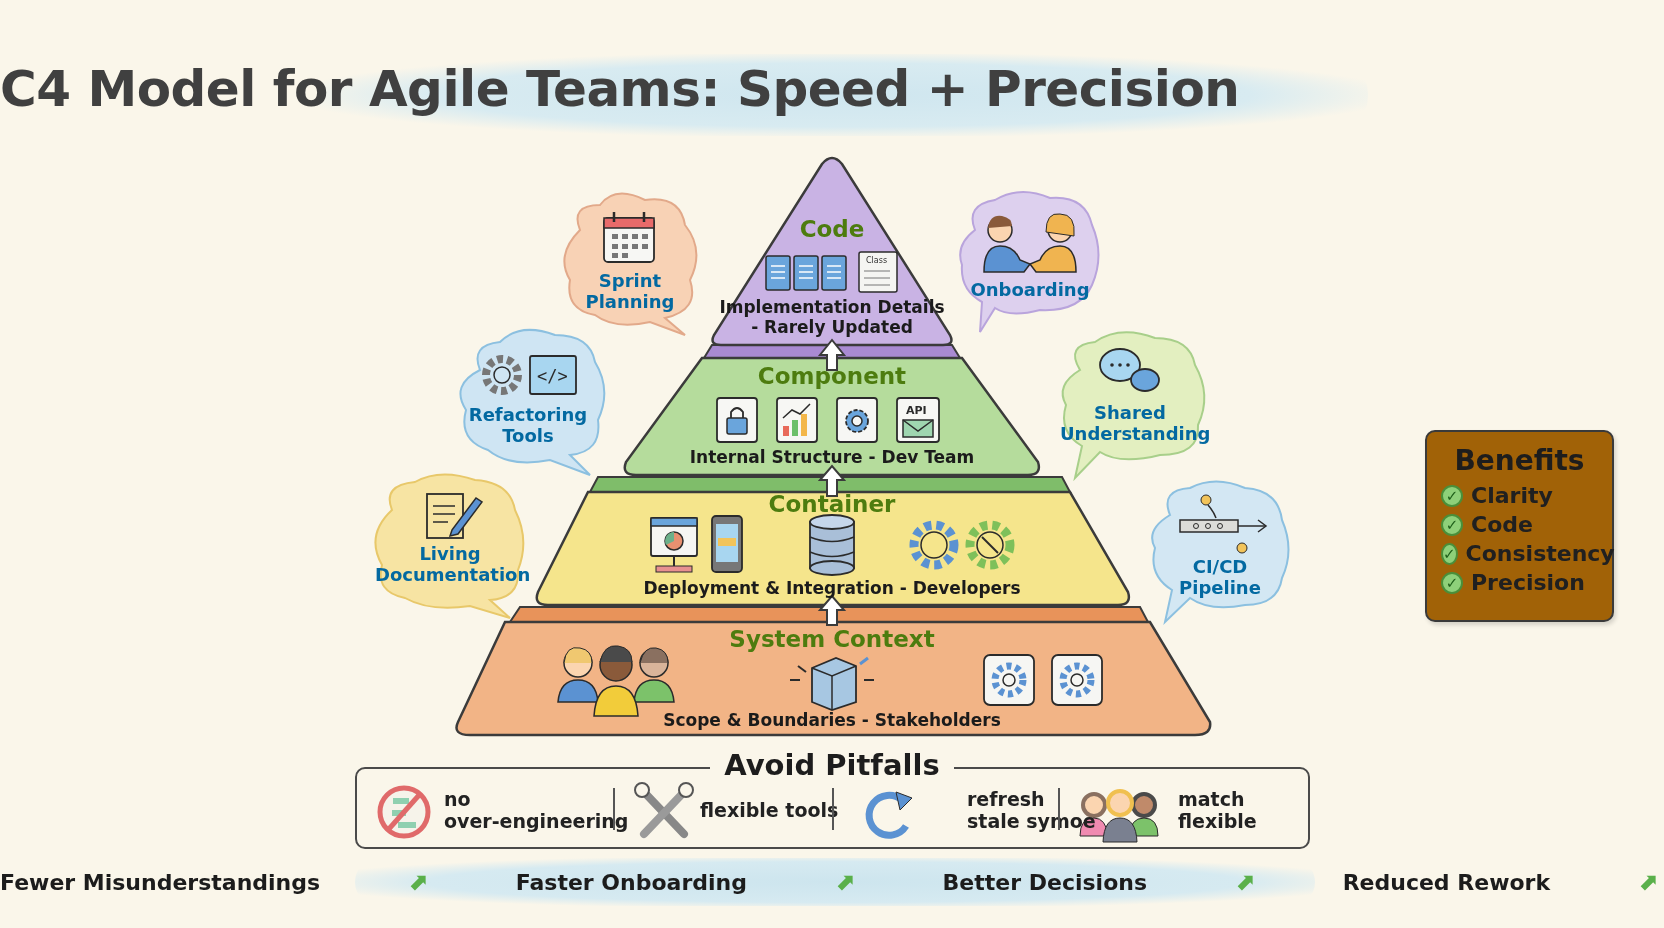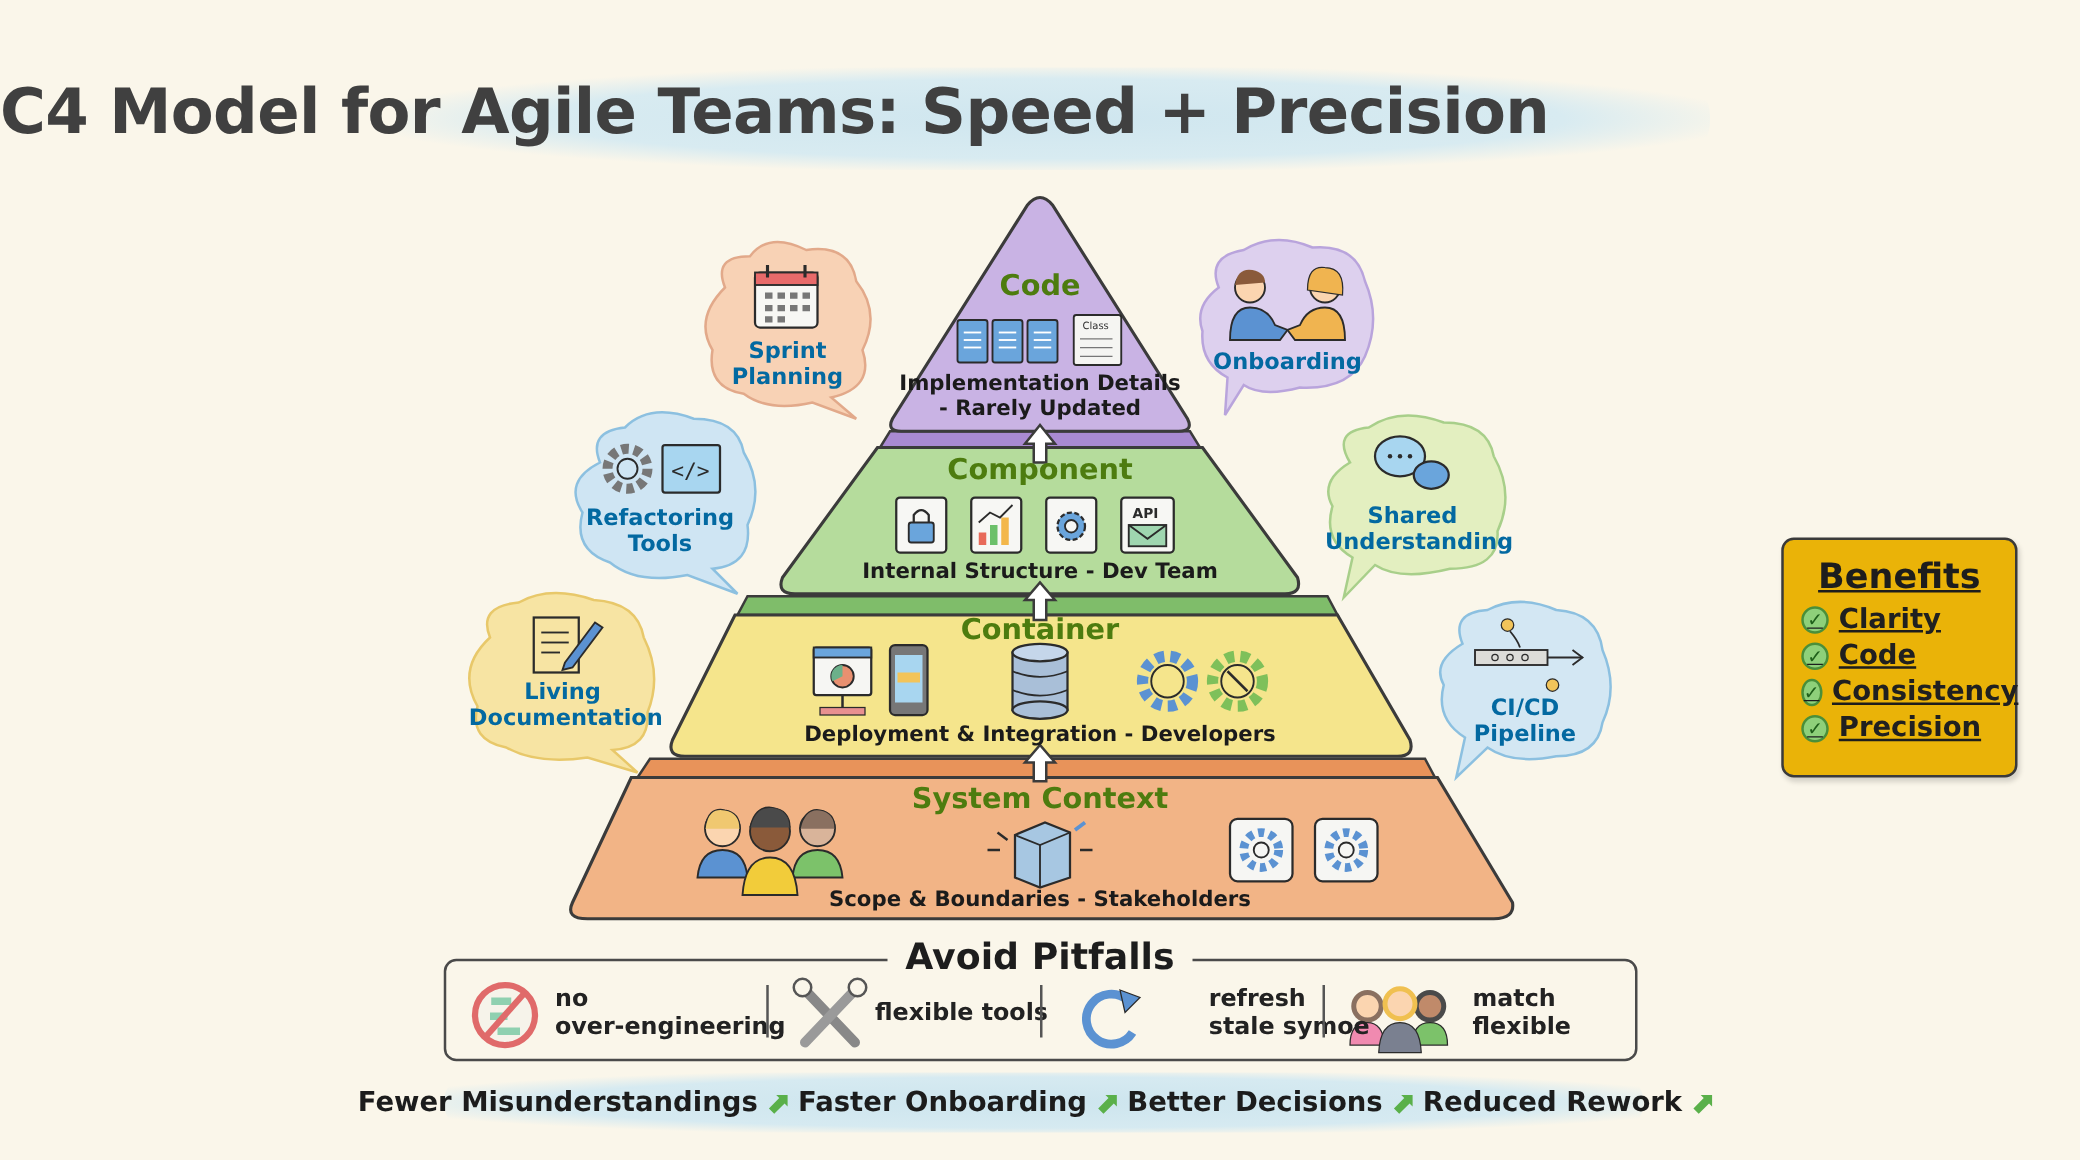--- a/index.html
+++ b/index.html
@@ -24,23 +24,22 @@
     position:absolute; text-align:center; font-weight:bold; font-size:23px; color:#4d7c0f;
   }
   .layer-desc {
     position:absolute; text-align:center; font-weight:bold; font-size:17px; color:#1b1b1b; line-height:20px;
   }
   .bubble-label {
     position:absolute; text-align:center; font-weight:bold; font-size:18px; line-height:21px; color:#0369a1;
   }
   .benefits {
     position:absolute; left:1425px; top:430px; width:185px; height:188px;
-    border:2.5px solid #3a3a3a; border-radius:10px; background:#eab308;
+    border:2.5px solid #3a3a3a; border-radius:10px; background:#a16207;
     box-shadow:2px 3px 4px rgba(0,0,0,0.15);
-    text-decoration:underline;
   }
   .benefits h3 {
     margin:12px 0 6px 0; text-align:center; font-size:28px; font-weight:bold;
   }
   .benefit-item { display:flex; align-items:center; margin:2px 0 4px 14px; font-size:22px; font-weight:bold; color:#202020; }
   .check {
     width:22px; height:22px; border-radius:50%; background:#8ed07a; border:2px solid #4a8f3a;
     display:inline-flex; align-items:center; justify-content:center; margin-right:8px; box-sizing:border-box;
     color:#1f5f1a; font-size:15px; font-weight:bold;
   }
@@ -56,21 +55,21 @@
   }
   .pit-item { position:absolute; top:784px; height:52px; display:flex; align-items:center; }
   .pit-text { font-size:19px; line-height:22px; color:#222; font-weight:bold; }
   .pit-sep { position:absolute; top:788px; width:2px; height:42px; background:#555; }
   .outcomes-band {
     position:absolute; left:355px; top:858px; width:960px; height:48px;
     background:radial-gradient(ellipse at center, #cde5ee 0%, #d6eaf1 60%, rgba(214,234,241,0) 80%);
     border-radius:24px;
   }
   .outcomes {
-    position:absolute; left:0; width:1664px; top:868px; display:flex; justify-content:center; align-items:center;
+    position:absolute; left:0; width:1664px; top:868px; display:flex; justify-content:space-between; align-items:center;
     font-size:22px; font-weight:bold; color:#1c1c1c;
   }
   .outcomes .arrow { color:#5ab04a; margin:0 6px; font-size:24px; }
 </style>
 </head>
 <body>
 
 <div class="title-band"></div>
 <div class="title">C4 Model for Agile Teams: Speed + Precision</div>
 

